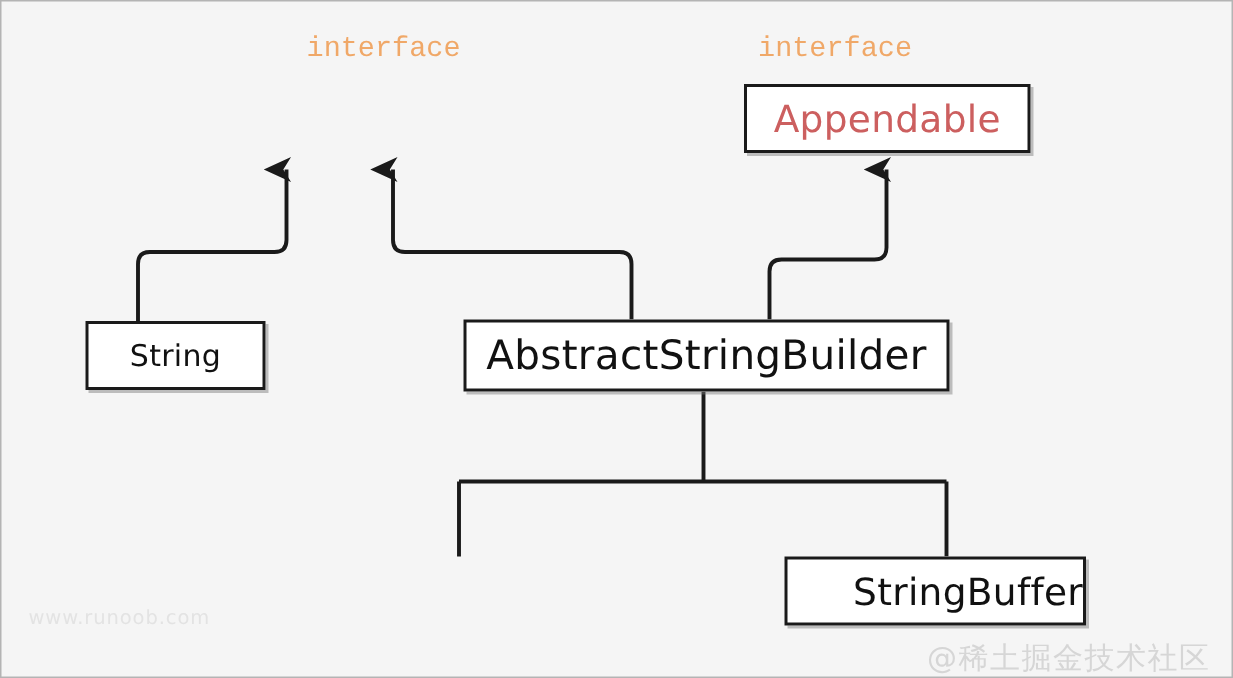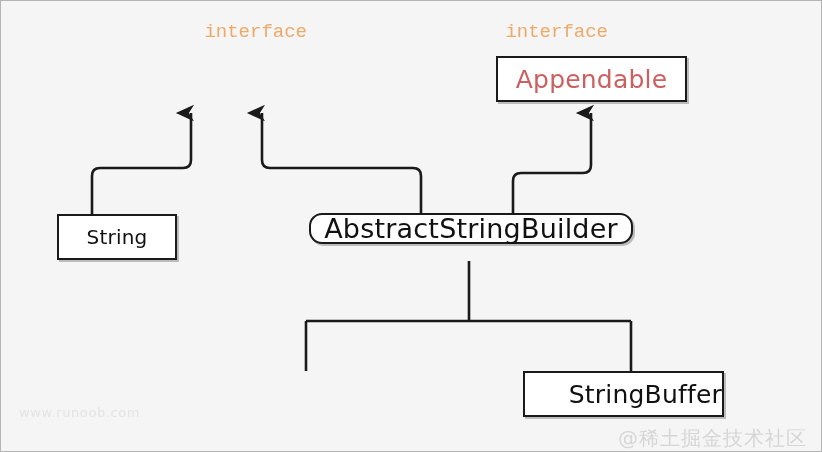--- a/index.html
+++ b/index.html
@@ -101,21 +101,21 @@
   <div class="stereotype" style="left: 497px; top: 20px; width: 110px; font-size: 19px; color: rgb(240, 168, 104);">
     <span>interface</span>
   </div>
 
   <div class="node iface-node" style="left: 495px; top: 55px; width: 191px; height: 46px; background: rgb(255, 255, 255); border-color: rgb(26, 26, 26);">
     <span class="node-label" style="font-size: 25px; color: rgb(204, 95, 95);">Appendable</span>
   </div>
   <div class="node" style="left: 31px; top: 213px; width: 120px; height: 46px; background: rgb(255, 255, 255); border-color: rgb(26, 26, 26); margin-left: 25px;">
     <span class="node-label" style="font-size: 20px; color: rgb(17, 17, 17);">String</span>
   </div>
-  <div class="node" style="left: 308px; top: 212px; width: 324px; height: 31px; background: rgb(255, 255, 255); border-color: rgb(26, 26, 26); border-radius: 13px;">
+  <div class="node" style="left: 308px; top: 212px; width: 324px; height: 48px; background: rgb(255, 255, 255); border-color: rgb(26, 26, 26);">
     <span class="node-label" style="font-size: 27px; color: rgb(17, 17, 17);">AbstractStringBuilder</span>
   </div>
   <div class="node" style="left: 522px; top: 370px; width: 201px; height: 46px; background: rgb(255, 255, 255); border-color: rgb(26, 26, 26); justify-content: flex-end;">
     <span class="node-label" style="font-size: 25px; color: rgb(17, 17, 17);">StringBuffer</span>
   </div>
 
   <div class="watermark" id="watermark-left">www.runoob.com</div>
   <div class="watermark" id="watermark-right">@稀土掘金技术社区</div>
 
 </div>

